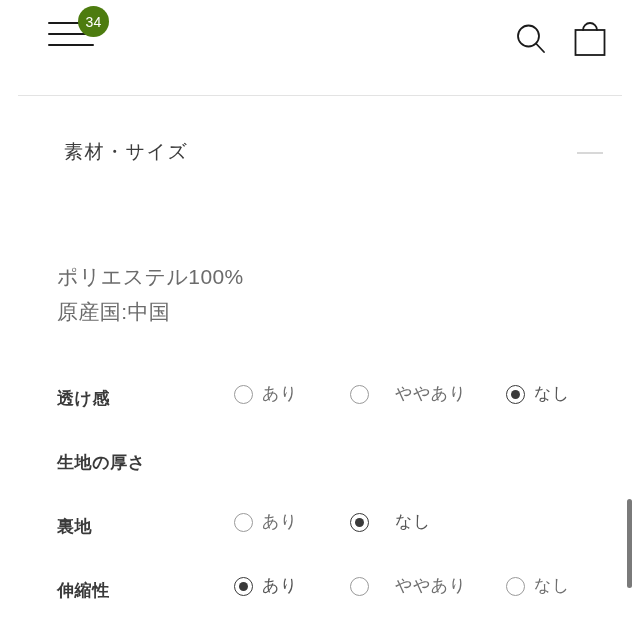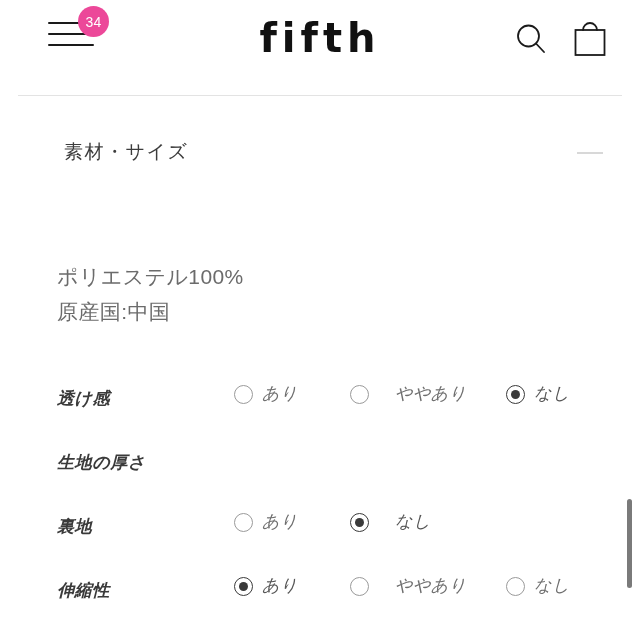--- a/index.html
+++ b/index.html
@@ -43,21 +43,21 @@
   .hamburger .bar:nth-child(2) { top: 13px; }
   .hamburger .bar:nth-child(3) { top: 24px; }
 
   .menu-badge {
     position: absolute;
     left: 78px;
     top: 6px;
     width: 31px;
     height: 31px;
     border-radius: 50%;
-    background: #ec4899;
+    background: #4d7c0f;
     color: #ffffff;
     font-size: 14px;
     font-weight: 500;
     display: flex;
     align-items: center;
     justify-content: center;
     letter-spacing: 0.2px;
     line-height: 1;
   }
 
@@ -145,21 +145,20 @@
   .spec-list {
     position: absolute;
     left: 0;
     top: 380px;
     width: 640px;
   }
   .spec-row {
     position: relative;
     height: 64px;
     width: 640px;
-    font-style: italic;
   }
   .spec-label {
     position: absolute;
     left: 57px;
     top: 6px;
     font-size: 17px;
     font-weight: 700;
     color: #3a3a3a;
     letter-spacing: 0.6px;
     line-height: 26px;
@@ -244,21 +243,20 @@
 <div class="site-header">
 
   <div class="hamburger">
     <span class="bar"></span>
     <span class="bar"></span>
     <span class="bar"></span>
   </div>
 
   <div class="menu-badge">34</div>
 
-  <div class="brand-logo">fifth</div>
 
   <div class="icon-search">
     <svg width="34" height="34" viewBox="0 0 34 34" aria-hidden="true">
       <circle cx="14.5" cy="14" r="10.5" fill="none" stroke="#1a1a1a" stroke-width="1.8"></circle>
       <line x1="22" y1="21.5" x2="30" y2="30" stroke="#1a1a1a" stroke-width="1.8" stroke-linecap="round"></line>
     </svg>
   </div>
 
   <div class="icon-bag">
     <svg width="40" height="42" viewBox="0 0 40 42" aria-hidden="true">

